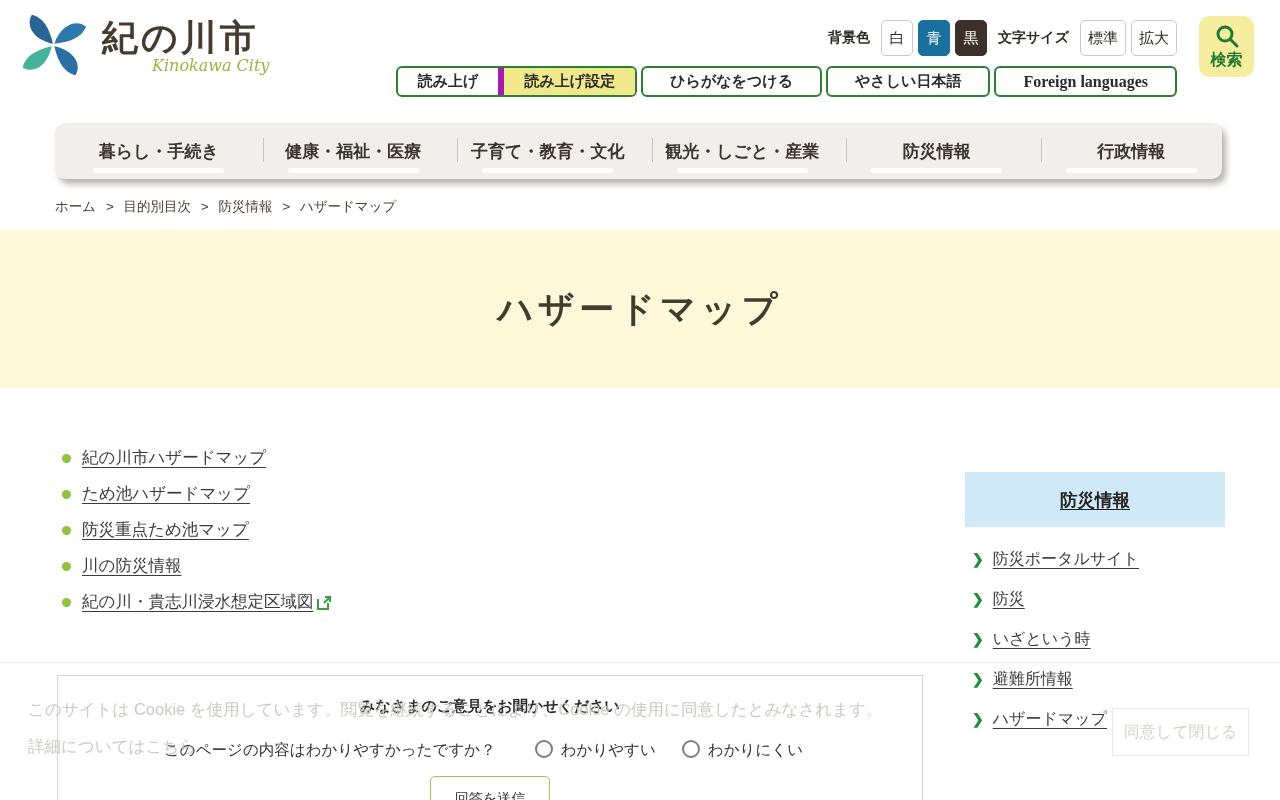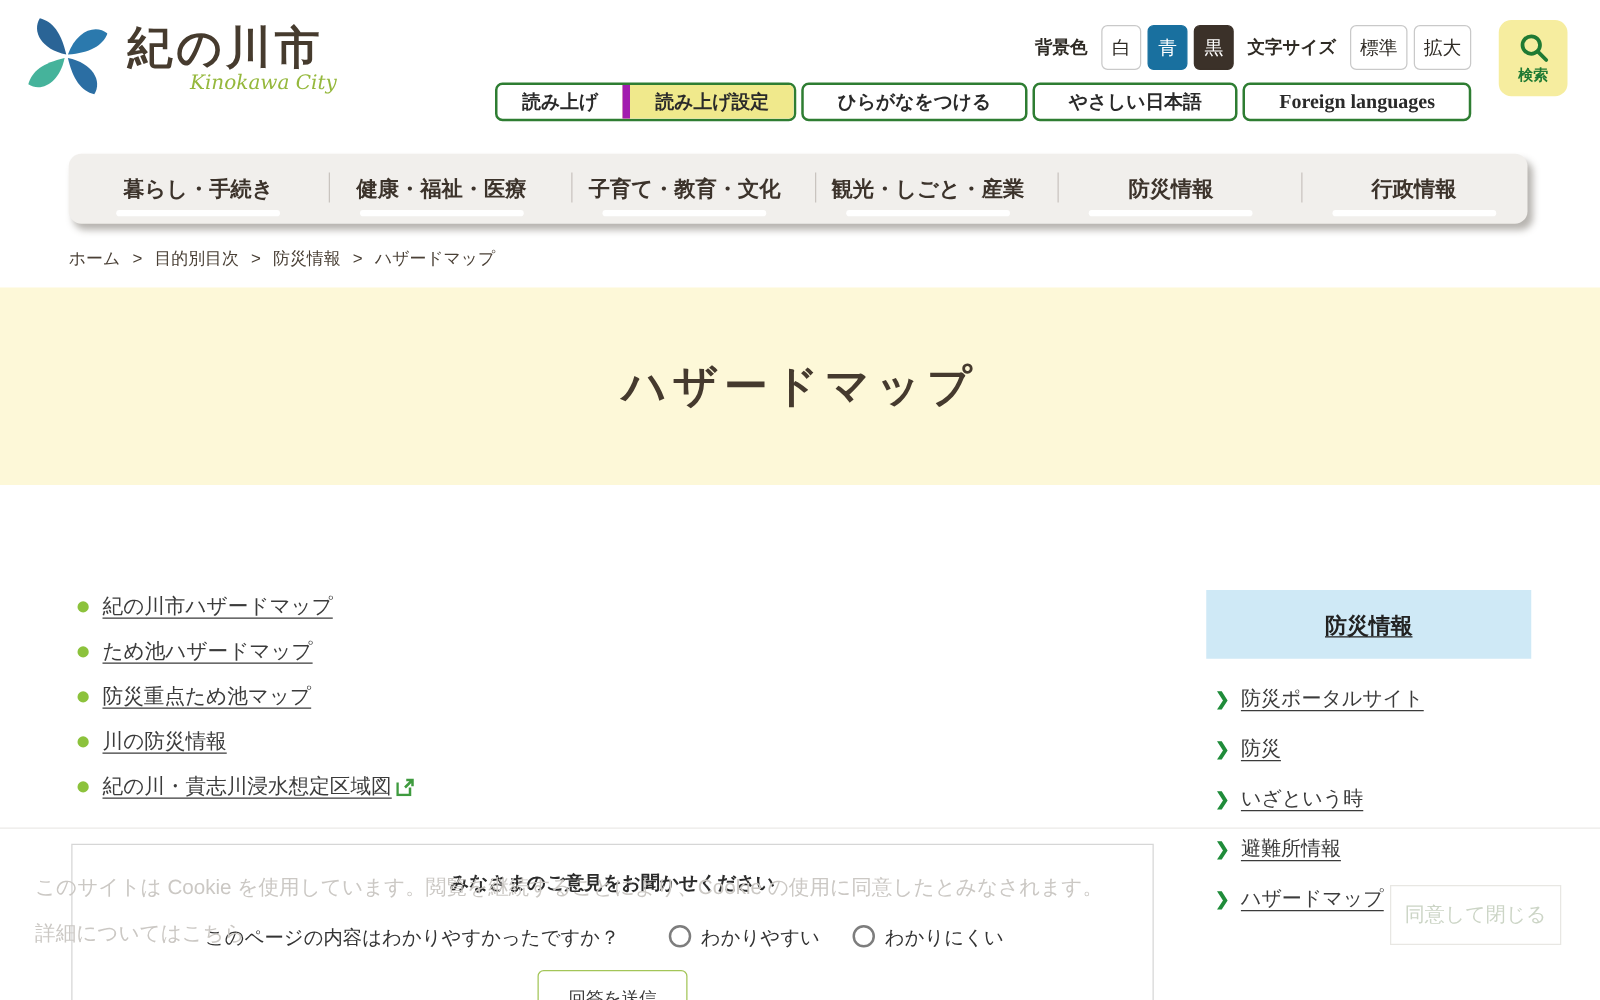--- a/index.html
+++ b/index.html
@@ -18,21 +18,21 @@
   .quick-row{position:absolute;top:20px;right:103px;display:flex;align-items:center;gap:5px;}
   .quick-label{font-size:14px;font-weight:bold;color:#2e2a24;margin:0 6px;}
   .opt-btn{box-sizing:border-box;min-width:32px;height:36px;padding:0 7px;border:1px solid #c9c9c9;
            border-radius:5px;background:#fff;display:flex;align-items:center;justify-content:center;
            font-size:15px;color:#2e2a24;cursor:pointer;}
   .opt-btn.blue{background:#19709f;border-color:#19709f;color:#fff;}
   .opt-btn.black{background:#3b3129;border-color:#3b3129;color:#fff;}
   .search-btn{position:absolute;top:16px;right:26px;width:55px;height:61px;background:#f6ed9f;
               border:none;border-radius:10px;display:flex;flex-direction:column;align-items:center;
               justify-content:center;cursor:pointer;gap:1px;}
-  .search-btn .label{font-size:12px;font-weight:bold;color:#1f7a33;}
+  .search-btn .label{font-size:16px;font-weight:bold;color:#1f7a33;}
   .toolbar{position:absolute;top:66px;right:103px;display:flex;gap:4px;}
   .pill{box-sizing:border-box;height:31px;border:2px solid #2e7d32;border-radius:6px;background:#fff;
         display:flex;align-items:center;padding:0 27px;font-size:15px;font-weight:bold;color:#2a2a2a;
         cursor:pointer;white-space:nowrap;}
   .pill-group{box-sizing:border-box;height:31px;border:2px solid #2e7d32;border-radius:6px;
               display:flex;overflow:hidden;background:#fff;}
   .pill-seg{display:flex;align-items:center;padding:0 20px;font-size:15px;font-weight:bold;
             color:#2a2a2a;cursor:pointer;}
   .pill-seg.active{background:#f0e98c;border-left:6px solid #a21caf;}
   .pill.latin{font-family:"Liberation Serif",serif;font-size:16px;}
@@ -47,21 +47,21 @@
             background:#fff;border-radius:3px;}
   
   .breadcrumb{position:absolute;left:55px;top:198px;font-size:13.5px;color:#4a4036;}
   .breadcrumb .crumb{cursor:pointer;}
   .breadcrumb .sep{margin:0 6px;color:#4a4036;}
   
   .banner{position:absolute;left:0;top:230px;width:1280px;height:158px;background:#fdf8d8;
           display:flex;align-items:center;justify-content:center;}
   .banner h1{margin:0;font-size:35px;color:#453a2e;letter-spacing:5px;font-weight:bold;}
   
-  .doc-list{position:absolute;left:62px;top:467px;list-style:none;margin:0;padding:0;font-family:Liberation Serif, serif;}
+  .doc-list{position:absolute;left:62px;top:440px;list-style:none;margin:0;padding:0;font-family:Liberation Serif, serif;}
   .doc-list li{height:36px;display:flex;align-items:center;}
   .bullet{width:9px;height:9px;border-radius:50%;background:#8cc23c;margin-right:11px;flex:0 0 auto;}
   .doc-link{font-size:16.5px;color:#3b3b3b;text-decoration:underline;text-underline-offset:4px;
             cursor:pointer;}
   .ext-icon{margin-left:4px;vertical-align:2px;}
   
   .sidebar{position:absolute;left:965px;top:472px;width:260px;}
   .sidebar-header{height:55px;background:#cfe9f6;display:flex;align-items:center;justify-content:center;cursor:pointer;}
   .sidebar-header span{font-size:17.5px;font-weight:bold;color:#222;text-decoration:underline;
             text-underline-offset:3px;}

